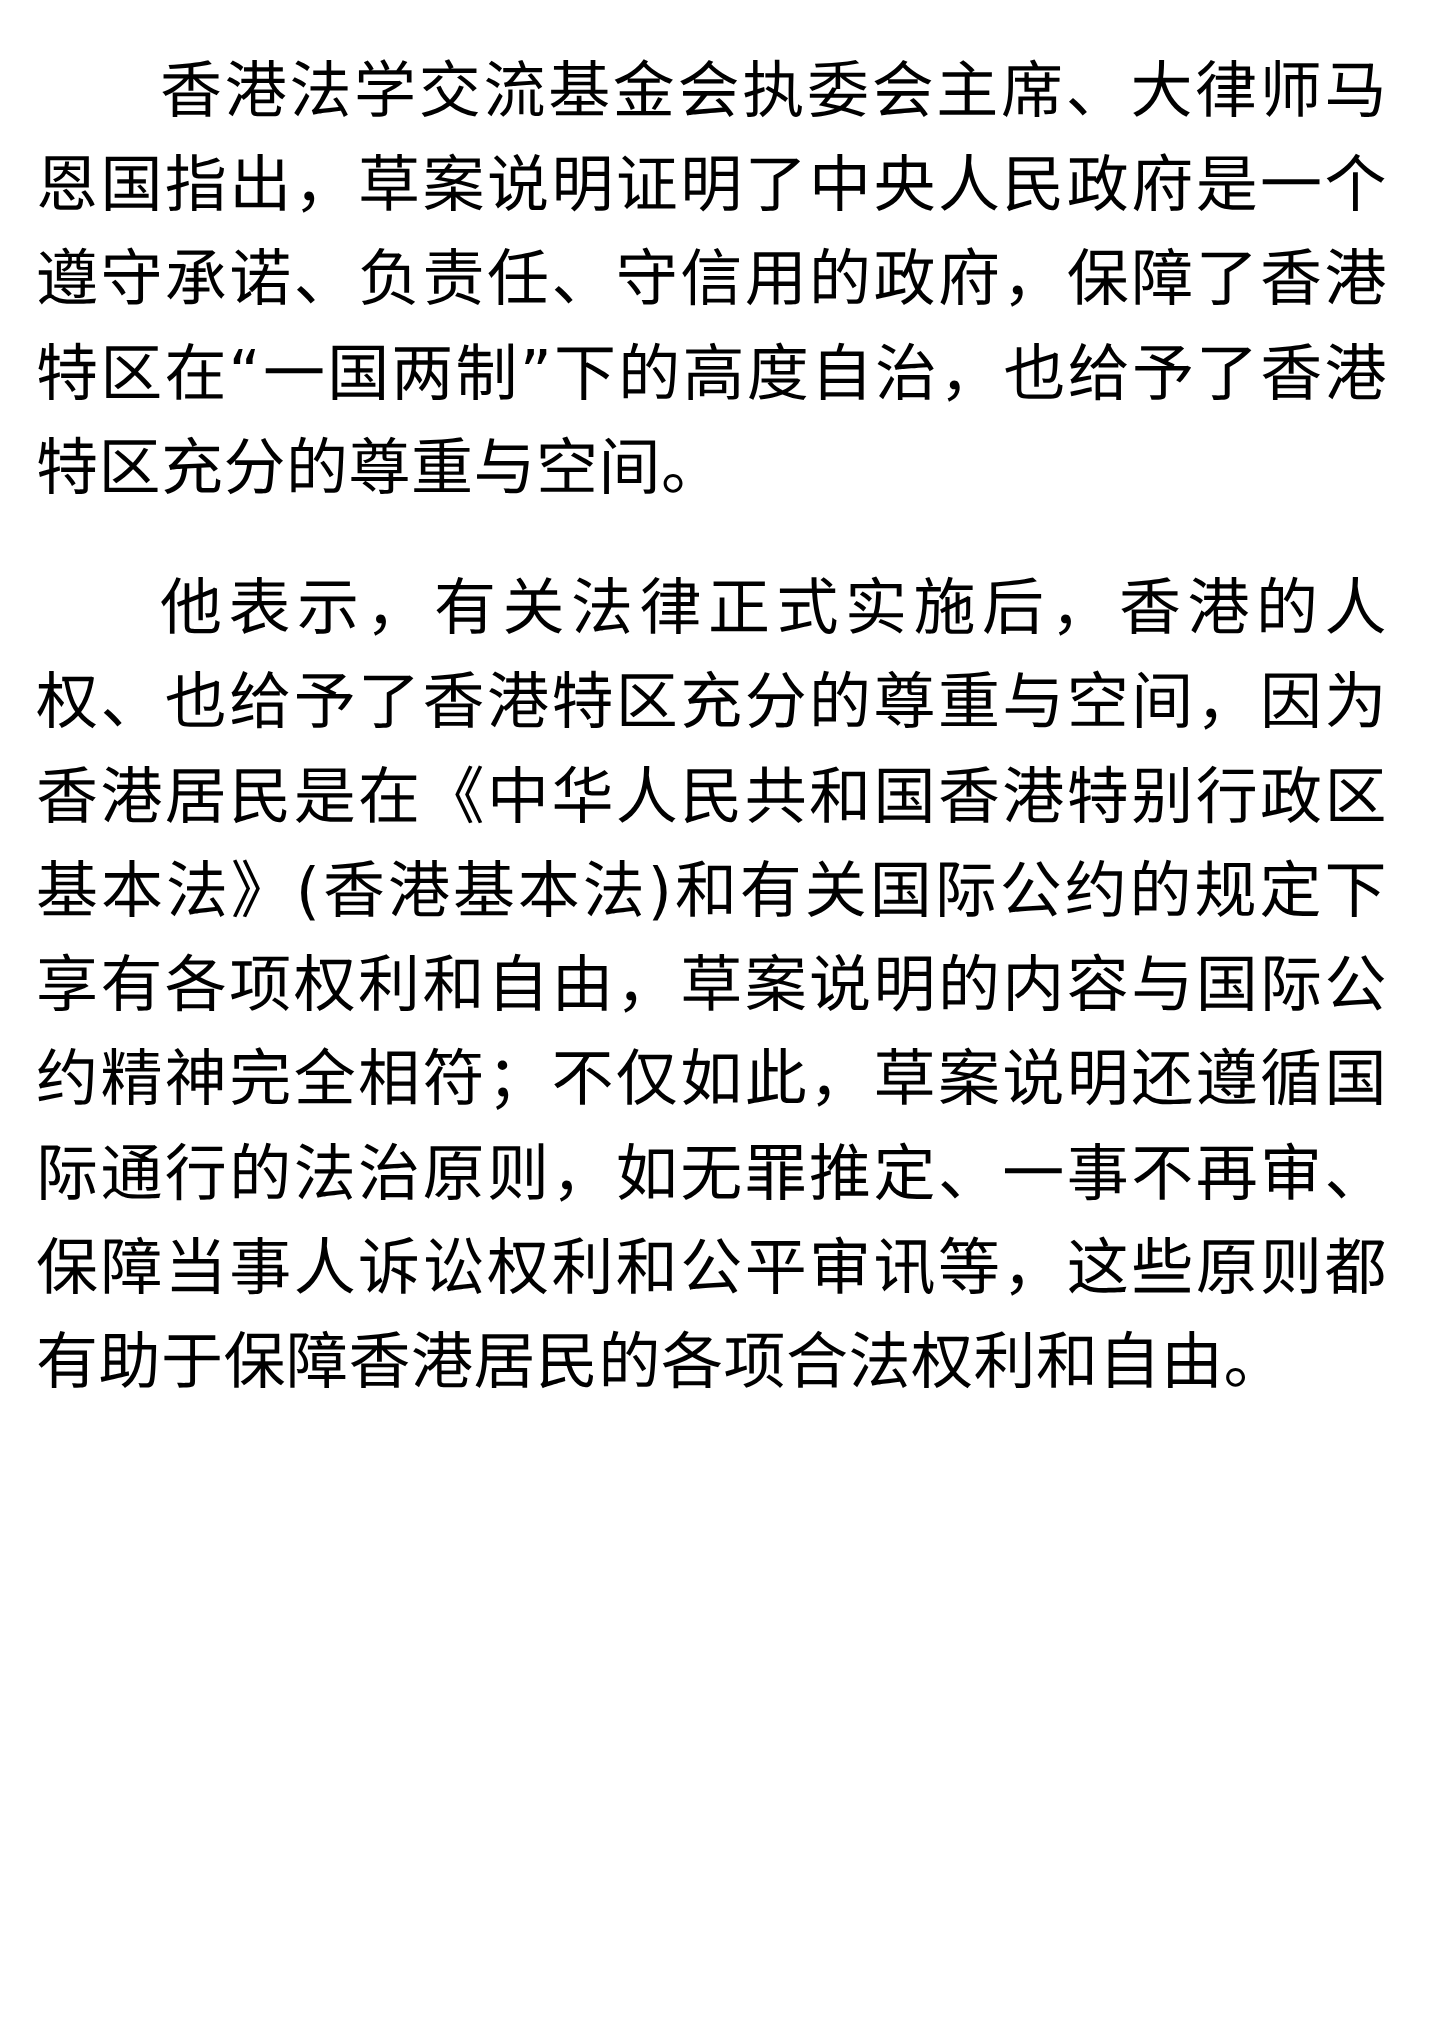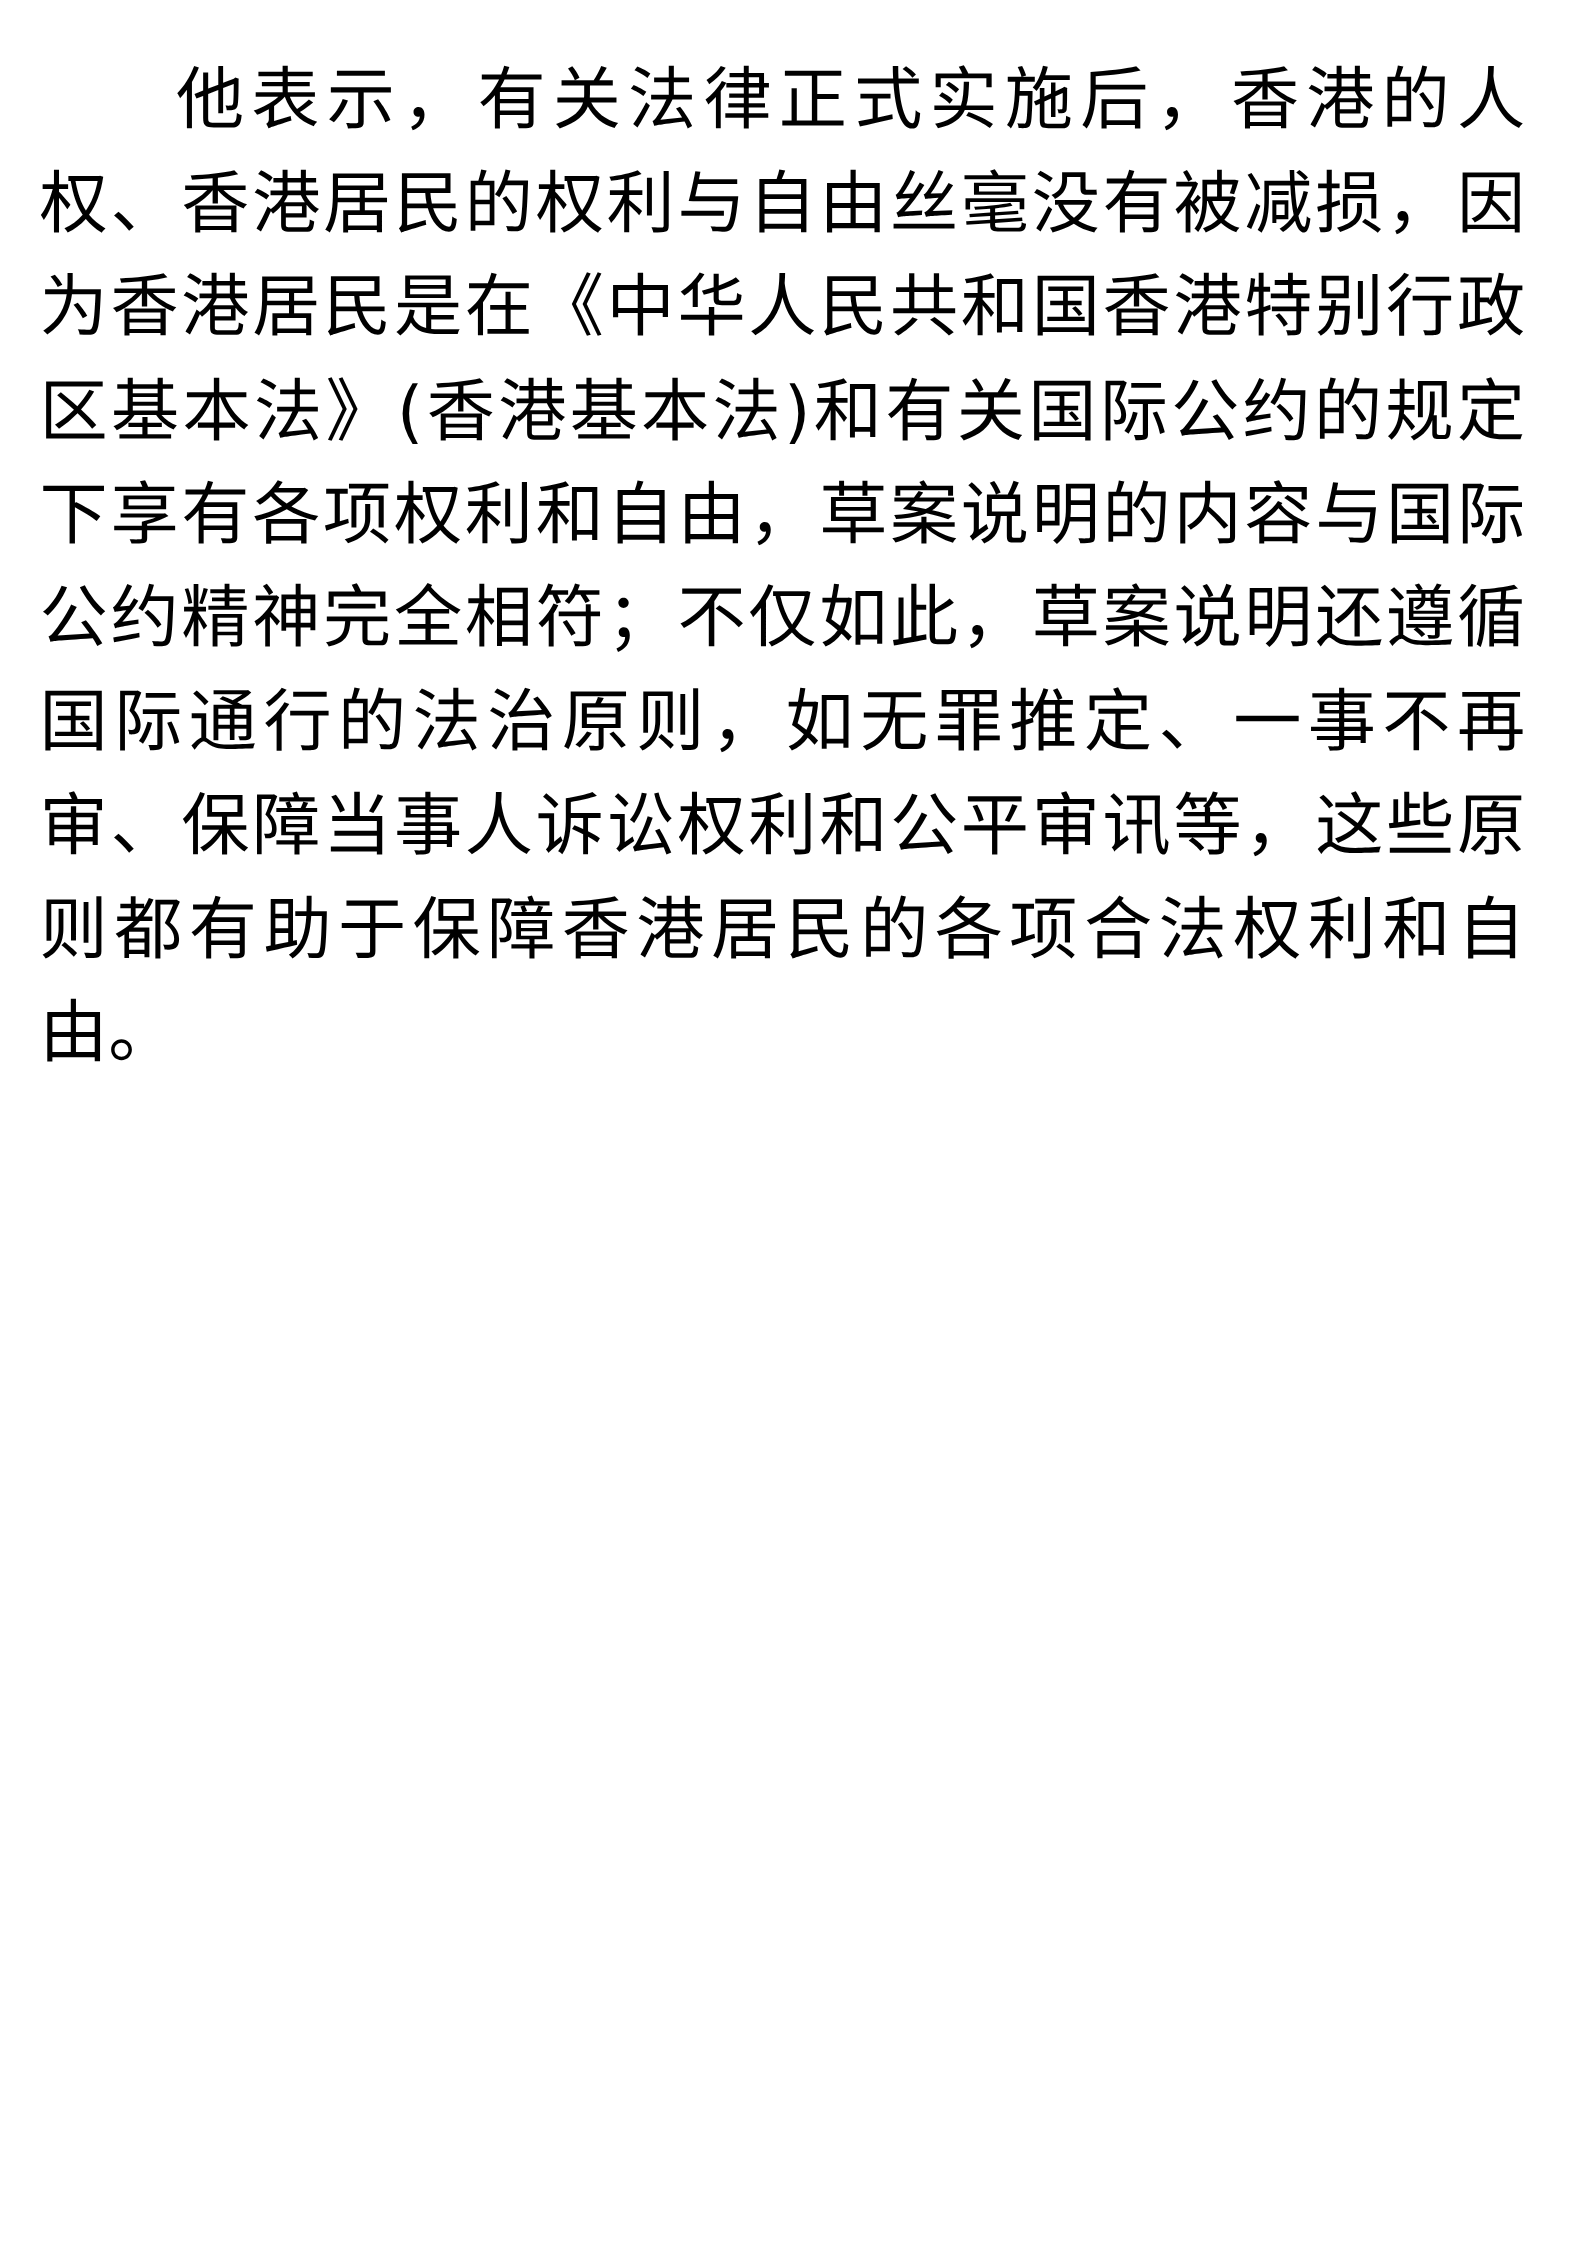--- a/index.html
+++ b/index.html
@@ -37,15 +37,16 @@
   }
   .para:last-child {
     margin-bottom: 0;
   }
 </style>
 </head>
 <body>
 
 <div class="page">
   <div class="article">
-    <p class="para">他表示，有关法律正式实施后，香港的人权、香港居民的权利与自由丝毫没有被减损，因为香港居民是在《中华人民共和国香港特别行政区基本法》(香港基本法)和有关国际公约的规定下享有各项权利和自由，草案说明的内容与国际公约精神完全相符；不仅如此，草案说明还遵循国际通行的法治原则，如无罪推定、一事不再审、保障当事人诉讼权利和公平审讯等，这些原则都有助于保障香港居民的各项合法权利和自由。</p>
+    <p class="para">香港法学交流基金会执委会主席、大律师马恩国指出，草案说明证明了中央人民政府是一个遵守承诺、负责任、守信用的政府，保障了香港特区在“一国两制”下的高度自治，也给予了香港特区充分的尊重与空间。</p>
+    <p class="para">他表示，有关法律正式实施后，香港的人权、也给予了香港特区充分的尊重与空间，因为香港居民是在《中华人民共和国香港特别行政区基本法》(香港基本法)和有关国际公约的规定下享有各项权利和自由，草案说明的内容与国际公约精神完全相符；不仅如此，草案说明还遵循国际通行的法治原则，如无罪推定、一事不再审、保障当事人诉讼权利和公平审讯等，这些原则都有助于保障香港居民的各项合法权利和自由。</p>
   </div>
 </div>
 
 </body></html>

